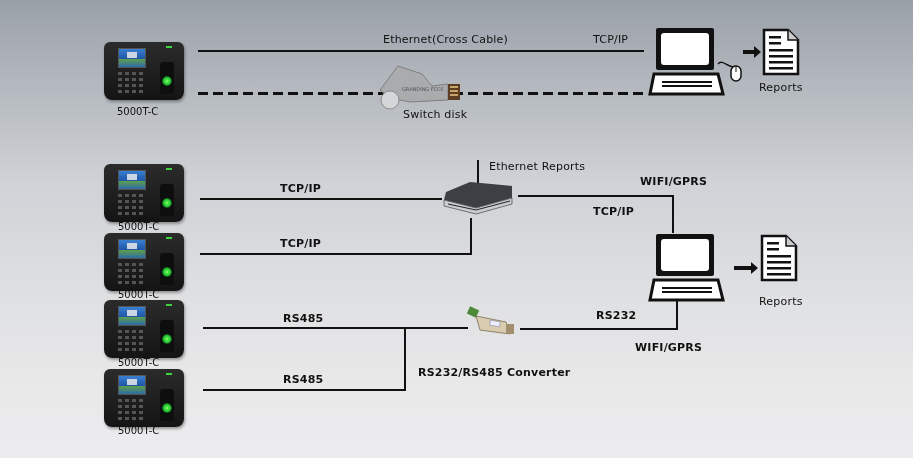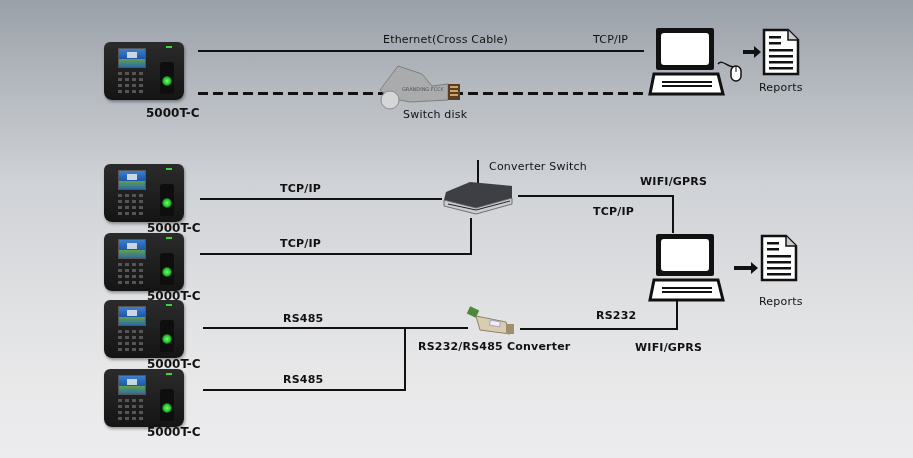--- a/index.html
+++ b/index.html
@@ -23,21 +23,21 @@
     background: linear-gradient(180deg, #3a7fd0 0%, #1e56a8 55%, #5fa04a 56%, #2d6aa8 100%); border: 1px solid #555; }
   .device .screen::after { content: ""; position: absolute; left: 8px; top: 3px; width: 10px; height: 6px; background: #e9e9e9; opacity:.85; }
   .device .keys { position: absolute; left: 14px; top: 30px; width: 28px; height: 22px;
     background: repeating-linear-gradient(90deg, #555 0 4px, transparent 4px 7px);
     -webkit-mask: repeating-linear-gradient(180deg, #000 0 3px, transparent 3px 6px);
     mask: repeating-linear-gradient(180deg, #000 0 3px, transparent 3px 6px); }
   .device .fp { position: absolute; left: 56px; top: 20px; width: 14px; height: 32px; background: #0e0e0e; border-radius: 3px; }
   .device .fp::after { content: ""; position: absolute; left: 2px; top: 14px; width: 10px; height: 10px; border-radius: 50%;
     background: radial-gradient(circle, #7dff6a 0%, #1fbf2c 50%, rgba(20,120,20,0) 80%); }
   .device .led { position: absolute; left: 62px; top: 4px; width: 6px; height: 2px; background: #3fd33f; }
-  .dev-label { position: absolute; font-weight: bold; font-size: 12px; color: #111; margin-left: 29px; }
+  .dev-label { position: absolute; font-weight: normal; font-size: 10px; color: #111; }
   
   .pc { position: absolute; width: 78px; height: 70px; }
   .doc { position: absolute; width: 38px; height: 48px; }
   .arrow-r { position: absolute; height: 4px; background: #111; }
   .arrow-r::after { content: ""; position: absolute; right: -6px; top: -4px; border-left: 7px solid #111; border-top: 6px solid transparent; border-bottom: 6px solid transparent; }
 </style>
 </head>
 <body>
 
 <div class="device" style="left:104px; top:42px;">
@@ -137,21 +137,21 @@
 <div class="line" style="left:470px; top:218px; width:2px; height:37px;"></div>
 <div class="lbl b" style="left:280px; top:237px;">TCP/IP</div>
 
 <svg class="abs" style="left:440px; top:158px;" width="78" height="60" viewBox="0 0 78 60">
   <line x1="38" y1="2" x2="38" y2="26" stroke="#111" stroke-width="2"></line>
   <path d="M6 34 L30 24 L72 28 L72 40 L36 50 L4 42 Z" fill="#3d3f44"></path>
   <path d="M4 42 L36 50 L72 40 L72 46 L36 56 L4 48 Z" fill="#c9ccd0" stroke="#555" stroke-width="0.8"></path>
   <line x1="8" y1="46" x2="36" y2="52" stroke="#222" stroke-width="1"></line>
   <line x1="36" y1="52" x2="70" y2="43" stroke="#222" stroke-width="1"></line>
 </svg>
-<div class="lbl" style="left:489px; top:160px;">Converter Switch</div>
+<div class="lbl" style="left:489px; top:160px;">Ethernet Reports</div>
 
 <div class="line" style="left:518px; top:195px; width:156px; height:2px;"></div>
 <div class="line" style="left:672px; top:195px; width:2px; height:38px;"></div>
 <div class="lbl b" style="left:640px; top:175px;">WIFI/GPRS</div>
 <div class="lbl b" style="left:593px; top:205px;">TCP/IP</div>
 
 <svg class="pc" style="left:648px; top:232px;" viewBox="0 0 78 70">
   <rect x="8" y="2" width="58" height="42" fill="#111" rx="2"></rect>
   <rect x="13" y="7" width="48" height="32" fill="#fff" rx="3"></rect>
   <path d="M6 48 L70 48 L75 68 L2 68 Z" fill="#fff" stroke="#111" stroke-width="3"></path>
@@ -180,18 +180,18 @@
 <div class="line" style="left:203px; top:389px; width:203px; height:2px;"></div>
 <div class="line" style="left:404px; top:327px; width:2px; height:64px;"></div>
 <div class="lbl b" style="left:283px; top:373px;">RS485</div>
 
 <svg class="abs" style="left:466px; top:306px;" width="56" height="32" viewBox="0 0 56 32">
   <rect x="2" y="2" width="10" height="8" fill="#4c8a3a" transform="rotate(25 7 6)"></rect>
   <path d="M10 10 L40 16 L44 28 L14 24 Z" fill="#d9ccb0" stroke="#8e8266" stroke-width="1"></path>
   <rect x="24" y="15" width="10" height="5" fill="#eef" stroke="#88a" stroke-width="0.6" transform="rotate(10 29 17)"></rect>
   <rect x="40" y="18" width="8" height="10" fill="#a08e6c"></rect>
 </svg>
-<div class="lbl b" style="left:418px; top:340px;">RS232/RS485 Converter</div>
+<div class="lbl b" style="left:418px; top:366px;">RS232/RS485 Converter</div>
 
 <div class="line" style="left:520px; top:328px; width:158px; height:2px;"></div>
 <div class="line" style="left:676px; top:300px; width:2px; height:30px;"></div>
 <div class="lbl b" style="left:596px; top:309px;">RS232</div>
 <div class="lbl b" style="left:635px; top:341px;">WIFI/GPRS</div>
 
 </body></html>

